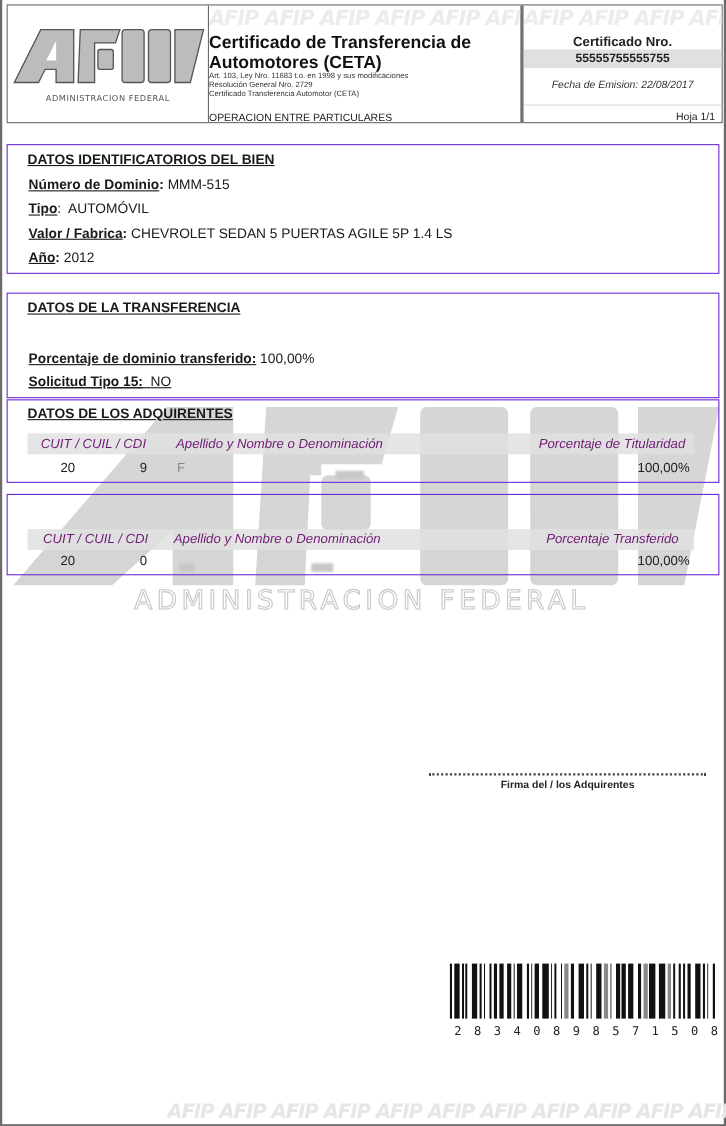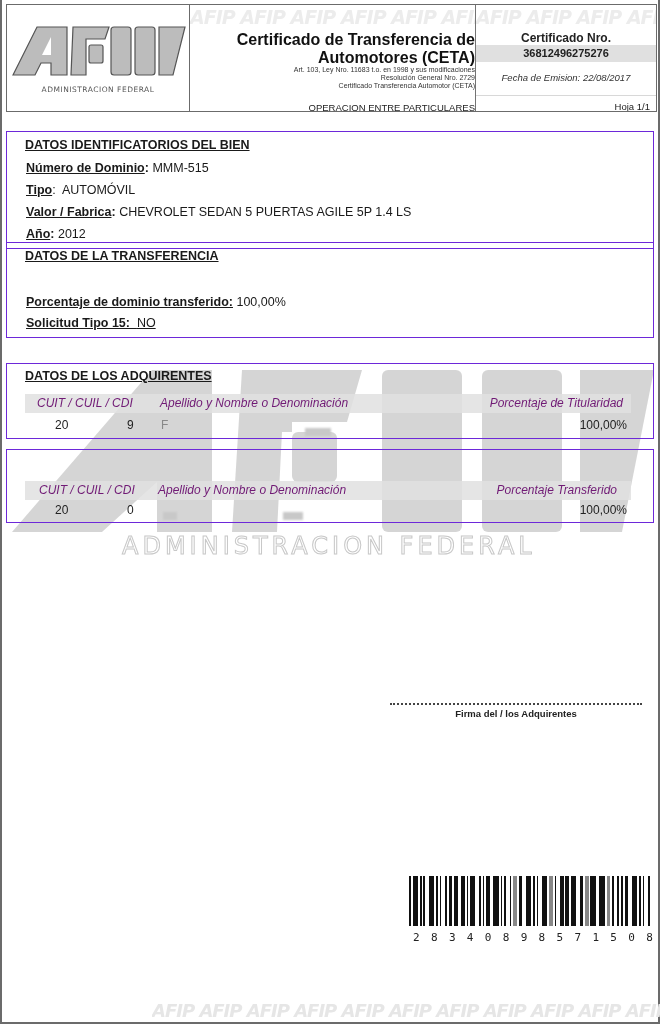--- a/index.html
+++ b/index.html
@@ -10,21 +10,21 @@
     position: absolute; left: 0; top: 0; width: 660px; height: 1024px;
     border-left: 2px solid #6b6b6b; border-right: 2px solid #6b6b6b; border-bottom: 2px solid #6b6b6b;
   }
 
   
   .header {
     position: absolute; left: 4px; top: 4px; width: 651px; height: 108px;
     border: 1px solid #6b6b6b; display: flex; background: #fff;
   }
   .logo-cell { width: 183px; height: 100%; border-right: 1px solid #6b6b6b; position: relative; }
-  .title-cell { width: 286px; height: 100%; border-right: 1px solid #737373; position: relative; text-align: right; overflow: hidden; }
+  .title-cell { width: 286px; height: 100%; border-right: 3px solid #737373; position: relative; text-align: left; overflow: hidden; }
   .cert-cell { flex: 1; height: 100%; position: relative; overflow: hidden; }
 
   .wm-strip {
     position: absolute; top: 2px; left: 0; right: 0; height: 20px; white-space: nowrap; overflow: hidden;
     font-family: "DejaVu Sans", sans-serif; font-weight: bold; font-style: italic;
     font-size: 19px; color: #ececec; letter-spacing: -1px; line-height: 20px;
   }
 
   .title-main { position: absolute; top: 26px; left: 0; right: 0; font-size: 16px; font-weight: bold; line-height: 18px; color: #111; }
   .title-sub { position: absolute; top: 61px; left: 0; right: 0; font-size: 7px; line-height: 8px; color: #333; }
@@ -125,21 +125,21 @@
           <div>Art. 103, Ley Nro. 11683 t.o. en 1998 y sus modificaciones</div>
           <div>Resolución General Nro. 2729</div>
           <div>Certificado Transferencia Automotor (CETA)</div>
         </div>
         <div class="title-op">OPERACION ENTRE PARTICULARES</div>
       </div>
 
       <div class="cert-cell">
         <div class="wm-strip">AFIP AFIP AFIP AFIP AFIP AFIP AFIP AFIP AFIP AFIP AFIP AFIP</div>
         <div class="cert-label">Certificado Nro.</div>
-        <div class="cert-number-band">36812496275276</div>
+        <div class="cert-number-band">55555755555755</div>
         <div class="cert-date">Fecha de Emision: 22/08/2017</div>
         <div class="cert-sep"></div>
         <div class="cert-hoja">Hoja 1/1</div>
       </div>
     </div>
 
     <div class="section" style="top:131px;height:118px;">
       <div class="section-title" style="top:6px;">DATOS IDENTIFICATORIOS DEL BIEN</div>
       <div class="field" style="top:29px;">
         <span class="lbl">Número de Dominio</span><span class="lbl-colon" style="font-weight:bold;">:</span>
@@ -152,21 +152,21 @@
       <div class="field" style="top:73px;">
         <span class="lbl">Valor / Fabrica</span><span style="font-weight:bold;">:</span>
         <span class="val">CHEVROLET SEDAN 5 PUERTAS AGILE 5P 1.4 LS</span>
       </div>
       <div class="field" style="top:95px;">
         <span class="lbl">Año</span><span style="font-weight:bold;">:</span>
         <span class="val">2012</span>
       </div>
     </div>
 
-    <div class="section" style="top:242px;height:96px;">
+    <div class="section" style="top:266px;height:96px;">
       <div class="section-title" style="top:6px;">DATOS DE LA TRANSFERENCIA</div>
       <div class="field" style="top:52px;">
         <span class="lbl">Porcentaje de dominio transferido:</span>
         <span class="val">100,00%</span>
       </div>
       <div class="field" style="top:73px;text-decoration:underline;">
         <span class="lbl">Solicitud Tipo 15:</span>&nbsp;
         <span class="val">NO</span>
       </div>
     </div>

